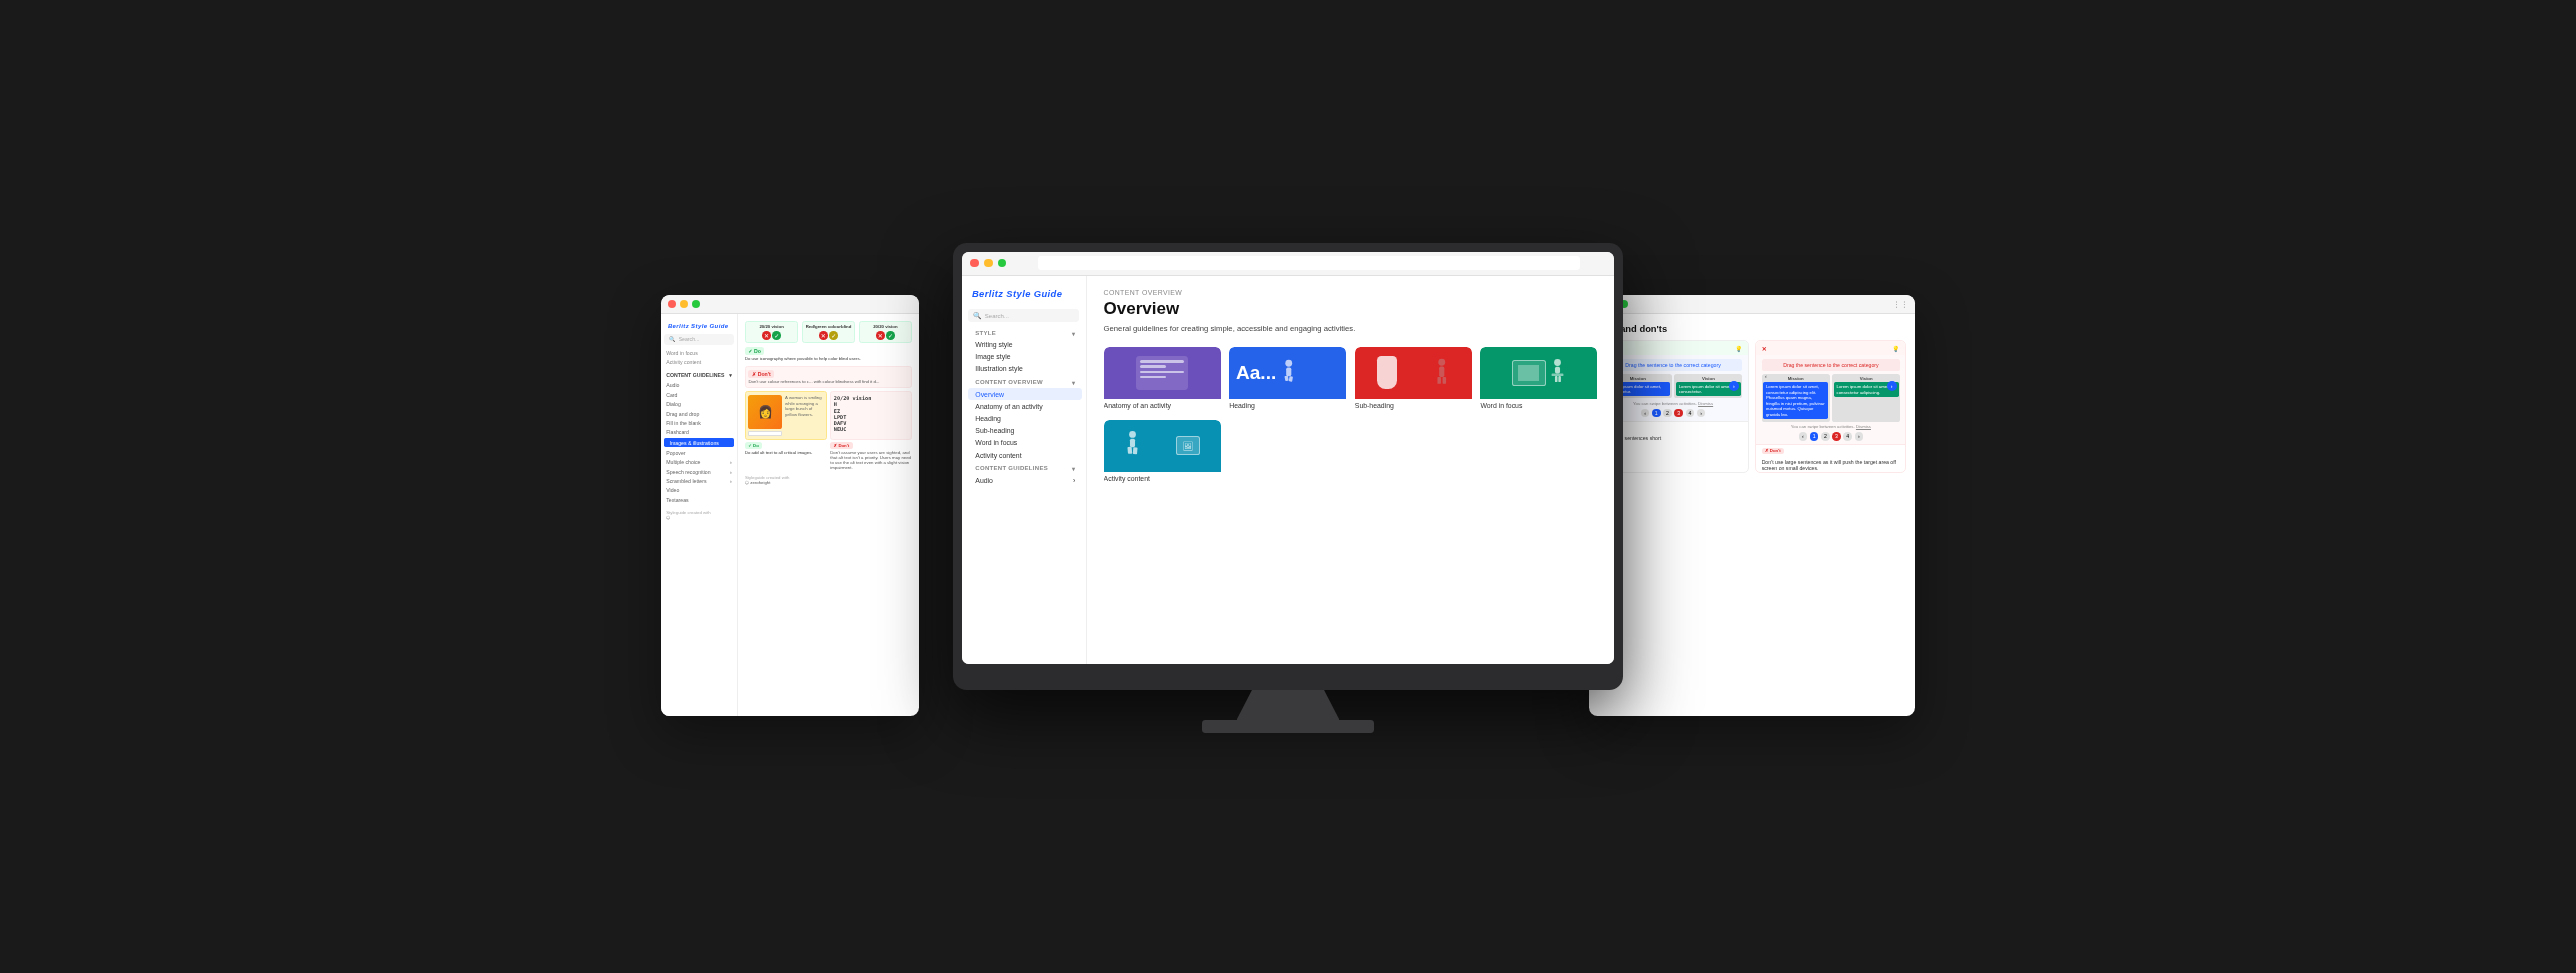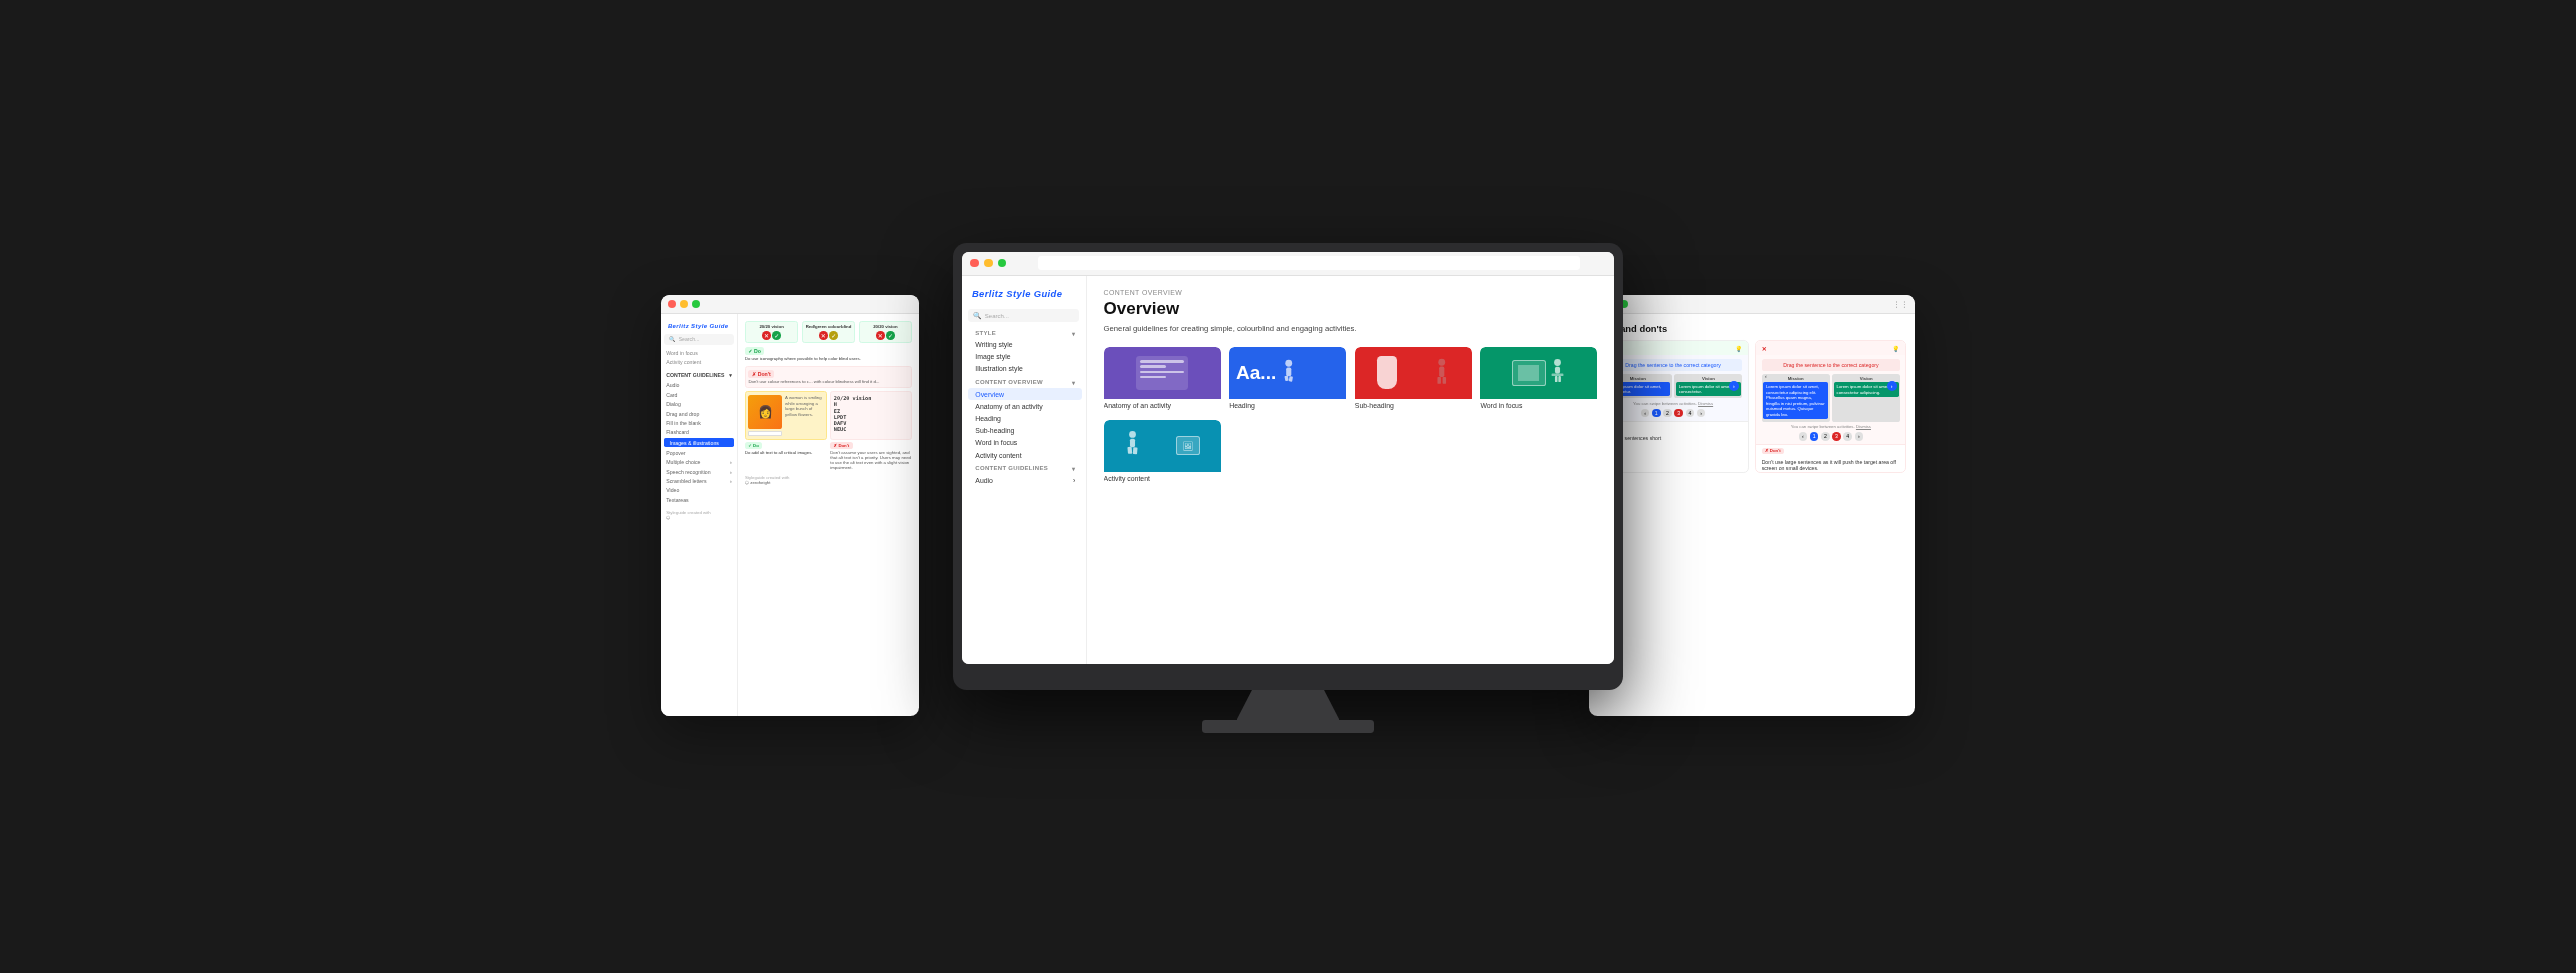--- a/index.html
+++ b/index.html
@@ -547,21 +547,21 @@
             <a class="nav-link" style="display:flex;justify-content:space-between;">
               <span>Audio</span>
               <span>›</span>
             </a>
           </div>
         </div>
 
         <div class="main-content">
           <div class="content-label">CONTENT OVERVIEW</div>
           <div class="content-title">Overview</div>
-          <div class="content-desc">General guidelines for creating simple, colourblind and engaging activities.</div>
+          <div class="content-desc">General guidelines for creating simple, accessible and engaging activities.</div>
 
           <div class="cards-grid">
 
             <div class="card-item">
               <div class="card-thumb card-purple">
                 <div class="purple-card-inner">
                   <div class="line-white"></div>
                   <div class="line-white short"></div>
                   <div class="line-white"></div>
                   <div class="line-white short"></div>

